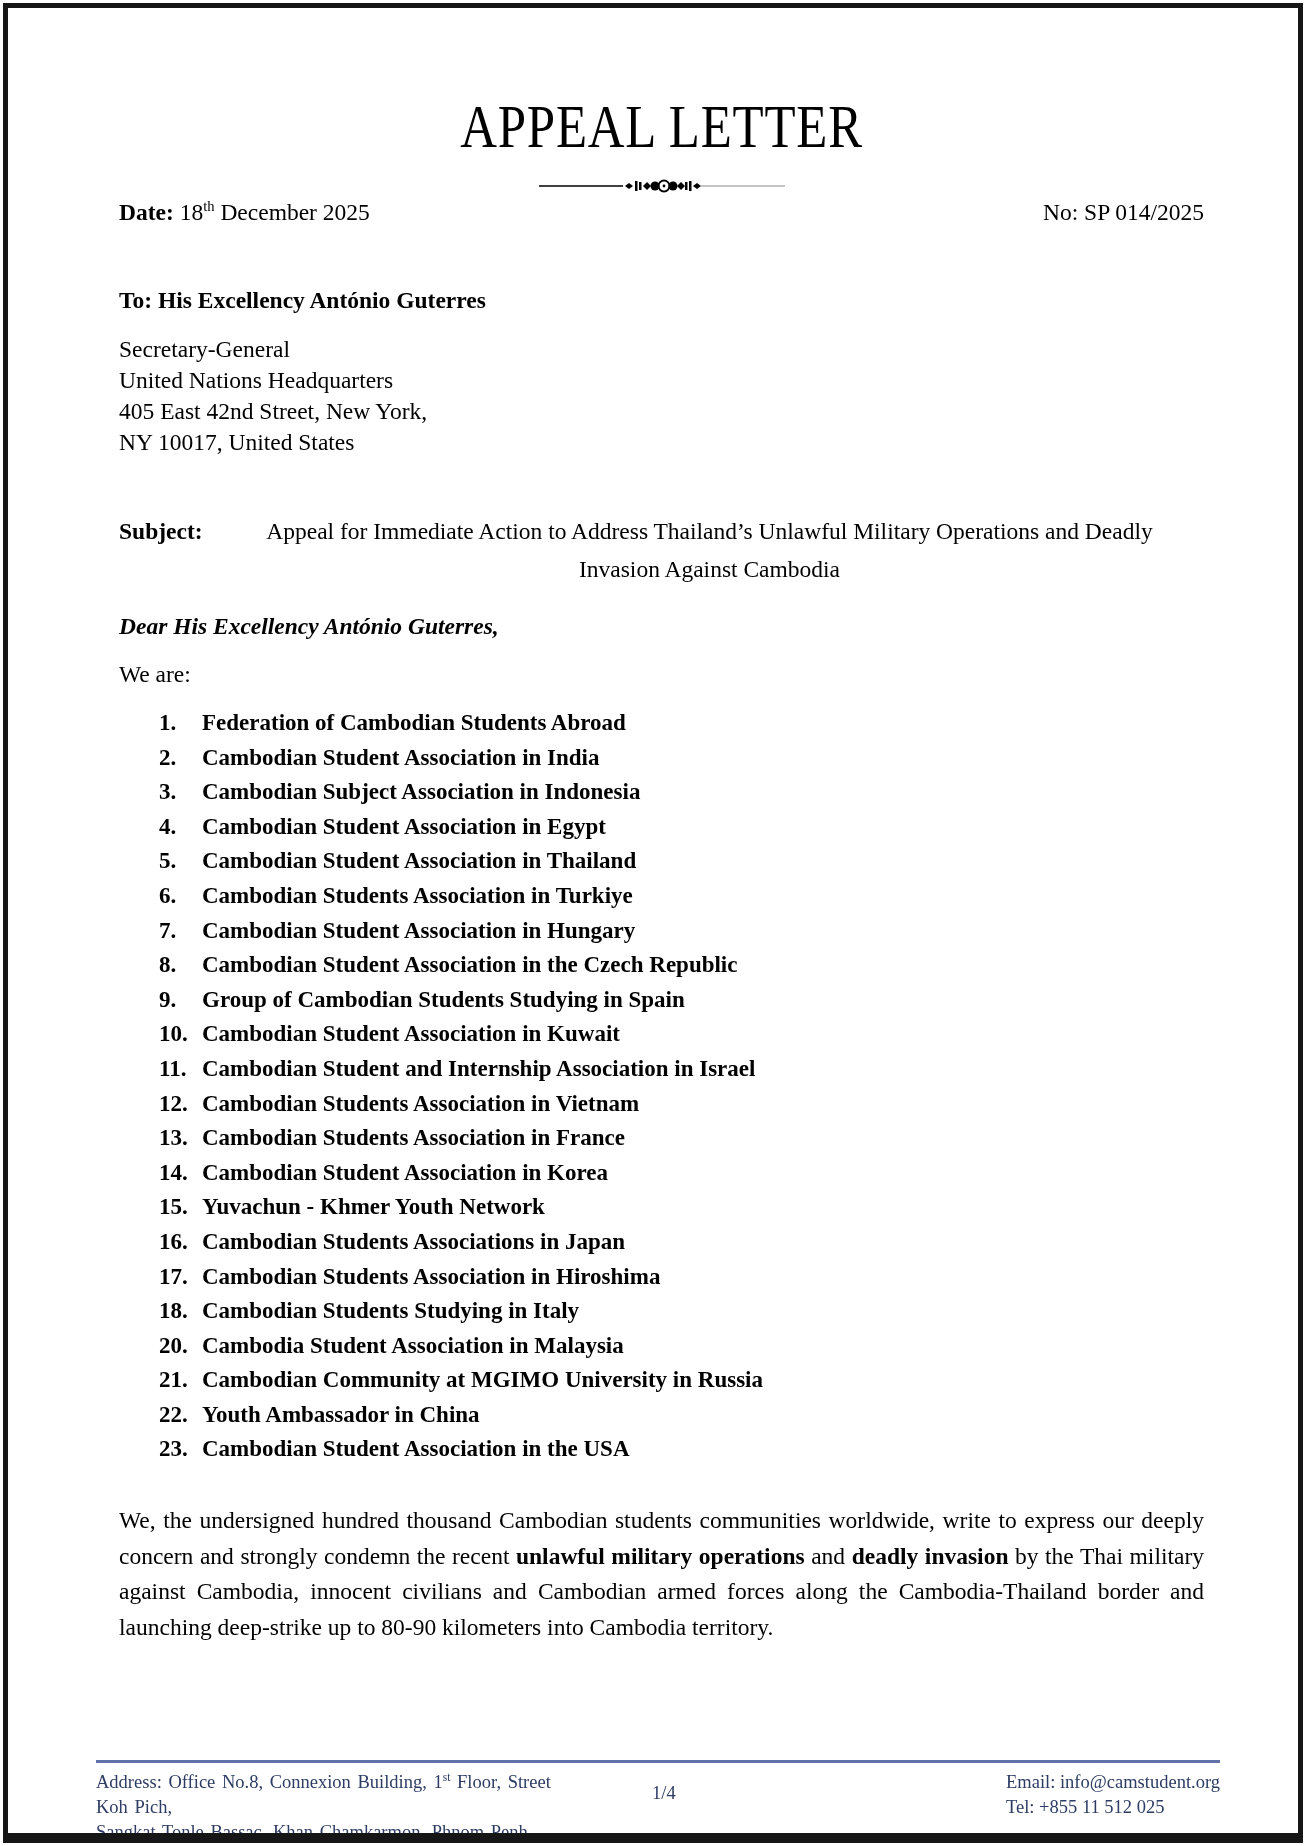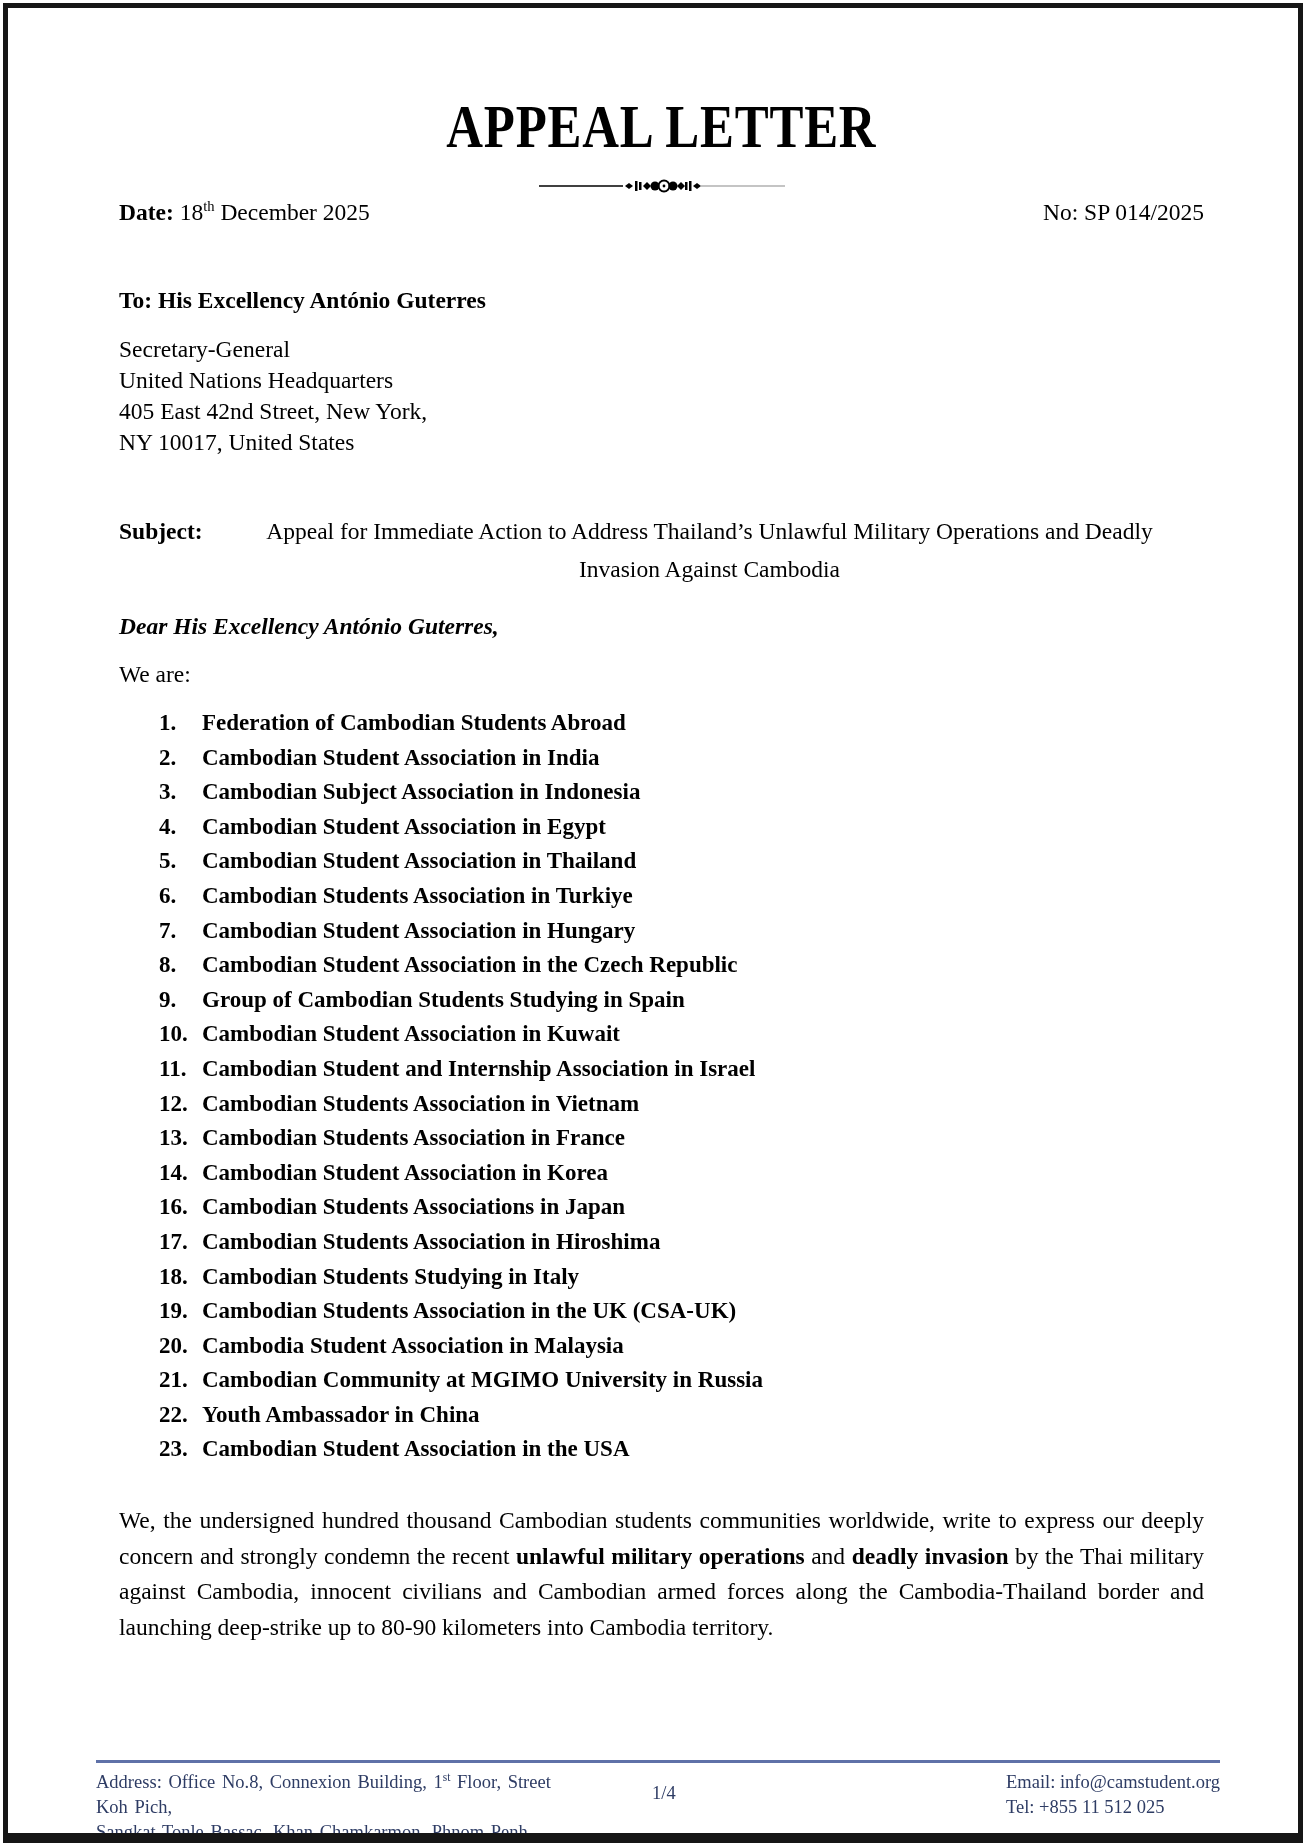--- a/index.html
+++ b/index.html
@@ -16,21 +16,21 @@
     border: 5px solid #161616;
     border-bottom-width: 10px;
     position: relative;
     background: #ffffff;
     overflow: hidden;
   }
   .content { padding: 88px 94px 0 111px; }
 
   .title {
     text-align: center;
-    font-weight: bold;
+    font-weight: normal;
     font-size: 62px;
     line-height: 60px;
     margin: 0;
     letter-spacing: 1px;
   }
   .title .squeeze { display: inline-block; transform: scaleX(0.82); transform-origin: center; }
 
   .ornament { margin-top: 20px; height: 20px; text-align: center; }
 
   .date-row {
@@ -183,34 +183,34 @@
         </div>
       <div class="org-row">
           <span class="org-num">13.</span>
           <span class="org-label">Cambodian Students Association in France</span>
         </div>
       <div class="org-row">
           <span class="org-num">14.</span>
           <span class="org-label">Cambodian Student Association in Korea</span>
         </div>
       <div class="org-row">
+          <span class="org-num">15.</span>
+          <span class="org-label">Yuvachun - Khmer Youth Network</span>
+        </div>
+      <div class="org-row">
           <span class="org-num">16.</span>
           <span class="org-label">Cambodian Students Associations in Japan</span>
         </div>
       <div class="org-row">
           <span class="org-num">17.</span>
           <span class="org-label">Cambodian Students Association in Hiroshima</span>
         </div>
       <div class="org-row">
           <span class="org-num">18.</span>
           <span class="org-label">Cambodian Students Studying in Italy</span>
-        </div>
-      <div class="org-row">
-          <span class="org-num">19.</span>
-          <span class="org-label">Cambodian Students Association in the UK (CSA-UK)</span>
         </div>
       <div class="org-row">
           <span class="org-num">20.</span>
           <span class="org-label">Cambodia Student Association in Malaysia</span>
         </div>
       <div class="org-row">
           <span class="org-num">21.</span>
           <span class="org-label">Cambodian Community at MGIMO University in Russia</span>
         </div>
       <div class="org-row">

